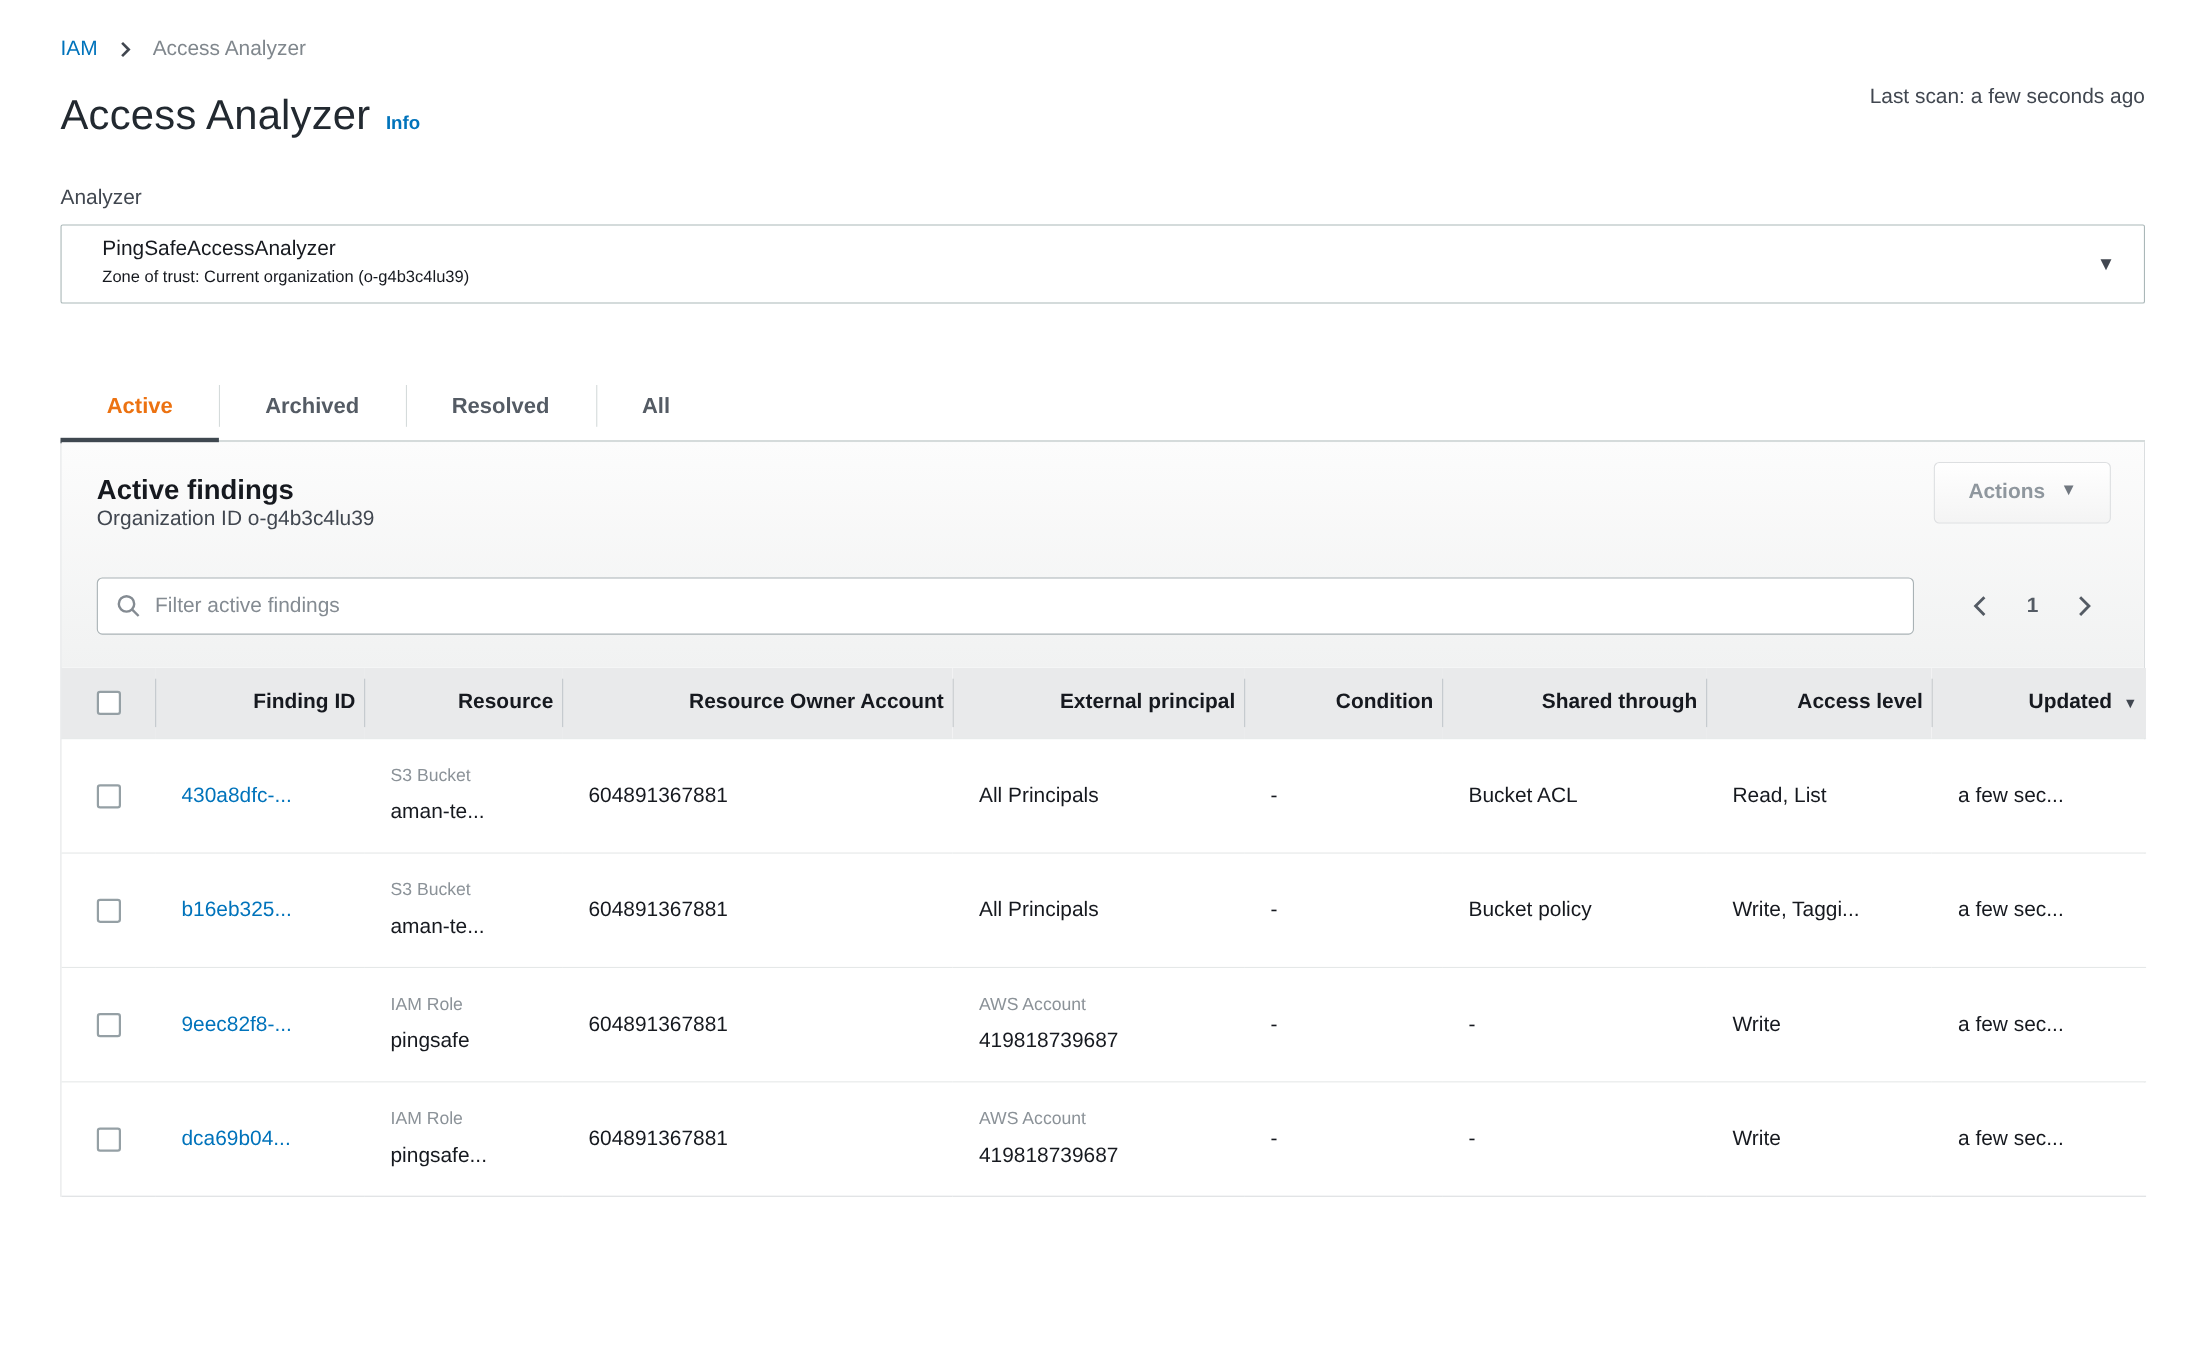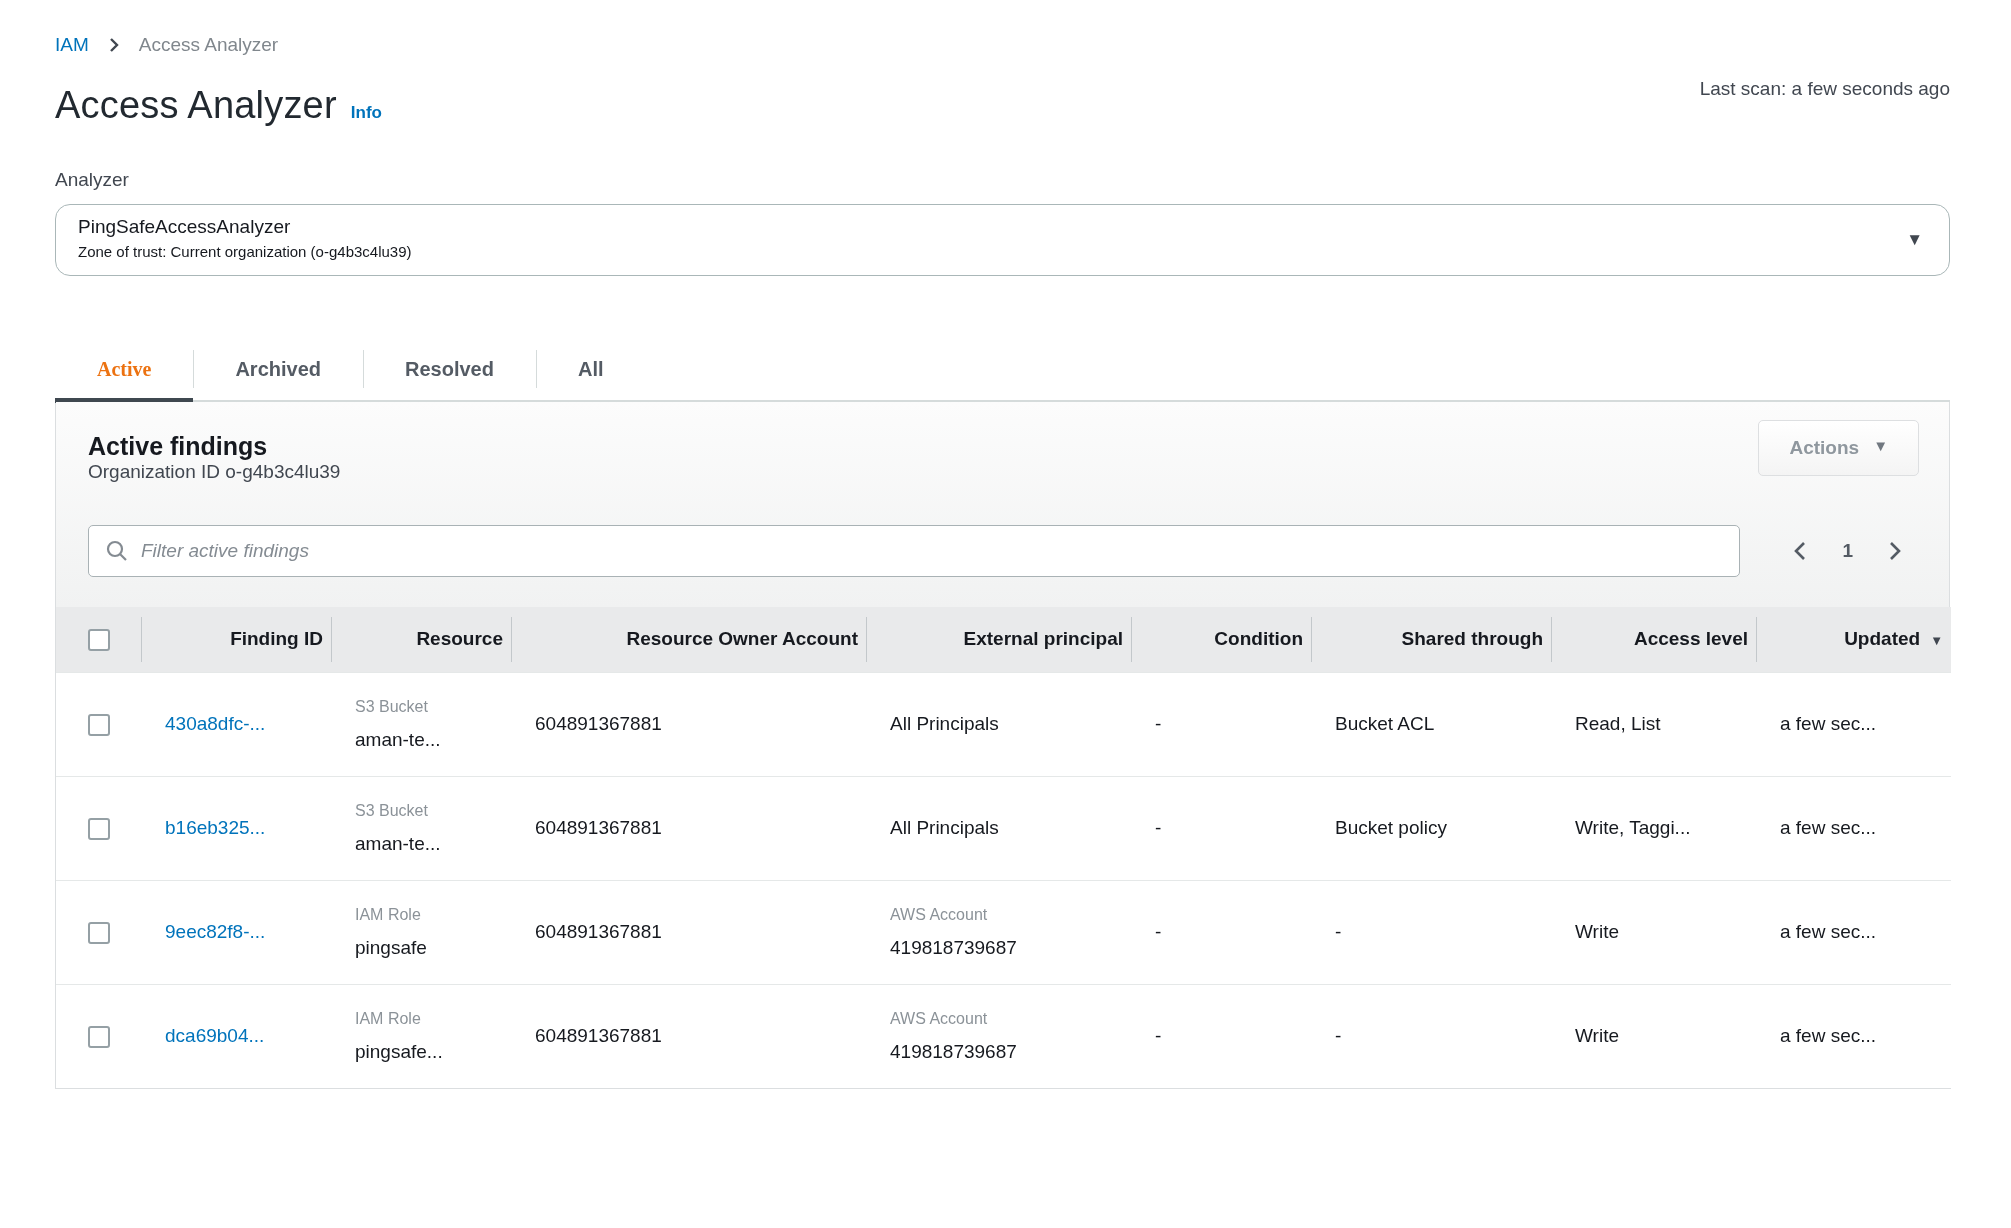--- a/index.html
+++ b/index.html
@@ -20,34 +20,34 @@
   
   .title-row { margin-top: 28px; display: flex; align-items: baseline; }
   .page-title { font-size: 38px; font-weight: 400; color: #222930; letter-spacing: 0.2px; }
   .info-link { color: #0073bb; font-size: 17px; font-weight: 700; margin-left: 14px; text-decoration: none; cursor: pointer; }
   .last-scan { position: absolute; top: 78px; right: 0; font-size: 19px; color: #414750; }
 
   
   .analyzer-label { margin-top: 42px; font-size: 19px; color: #414750; }
   .analyzer-select {
     margin-top: 13px; height: 72px; width: 100%;
-    border: 1px solid #aab7b8; border-radius: 15px; background: #fff;
-    padding: 11px 60px 11px 22px; position: relative; cursor: pointer;
+    border: 1px solid #aab7b8; border-radius: 2px; background: #fff;
+    padding: 11px 60px 11px 37px; position: relative; cursor: pointer;
   }
   .analyzer-name { font-size: 19px; color: #16191f; }
   .analyzer-zone { font-size: 15px; color: #16191f; margin-top: 5px; }
   .select-caret { position: absolute; right: 26px; top: 50%; transform: translateY(-50%);
     font-size: 17px; color: #414750; }
 
   
   .tabs { margin-top: 62px; display: flex; border-bottom: 2px solid #d5dbdb; }
   .tab { position: relative; padding: 0 42px; height: 62px; display: flex; align-items: center;
     font-size: 20px; font-weight: 700; color: #545b64; cursor: pointer; }
   .tab + .tab::before { content:""; position: absolute; left: 0; top: 12px; height: 38px; width: 1px; background: #d5dbdb; }
-  .tab.active { color: #ec7211; font-family: Liberation Serif, serif; }
+  .tab.active { color: #ec7211; }
   .tab.active::after { content:""; position: absolute; left: 0; right: 0; bottom: -3px; height: 5px; background: #3f4850; }
 
   
   .panel { border-left: 1px solid #dbdee0; border-right: 1px solid #dbdee0; }
   .panel-top { background: linear-gradient(180deg, #fcfcfc 0%, #f1f2f2 100%); padding: 30px 32px 30px 32px; position: relative; }
   .panel-title { font-size: 25px; font-weight: 700; color: #16191f; }
   .panel-subtitle { margin-top: 0; font-size: 19px; color: #414750; }
   .actions-button {
     position: absolute; top: 18px; right: 30px;
     background: linear-gradient(180deg, #ffffff 0%, #f4f4f4 100%);
@@ -55,21 +55,21 @@
     padding: 16px 30px; font-size: 19px; font-weight: 700; color: #8f979e;
     display: flex; gap: 14px; cursor: default;
     font-family: inherit;
   }
   .actions-button .caret { font-size: 15px; color: #717880; }
 
   .filter-row { margin-top: 42px; display: flex; align-items: center; }
   .filter-box { flex: 1; height: 52px; background: #fff; border: 1px solid #a9b2b5; border-radius: 5px;
     display: flex; align-items: center; padding: 0 16px; }
   .filter-box input { border: none; outline: none; background: transparent; flex: 1;
-    font-size: 19px; font-style: italic; color: #6d28d9; margin-left: 12px;
+    font-size: 19px; color: #6d28d9; margin-left: 12px;
     font-family: inherit; }
   .filter-box input::placeholder { color: #848b92; opacity: 1; }
   .pagination { display: flex; align-items: center; margin-left: 46px; margin-right: 8px; gap: 26px; }
   .page-btn { background: none; border: none; cursor: pointer; display: flex; align-items: center; padding: 4px; }
   .page-number { font-size: 19px; font-weight: 700; color: #545b64; }
 
   
   table { width: 100%; border-collapse: collapse; table-layout: fixed; }
   thead tr { background: #e9eaeb; }
   th { font-size: 19px; font-weight: 700; color: #16191f; text-align: right;

